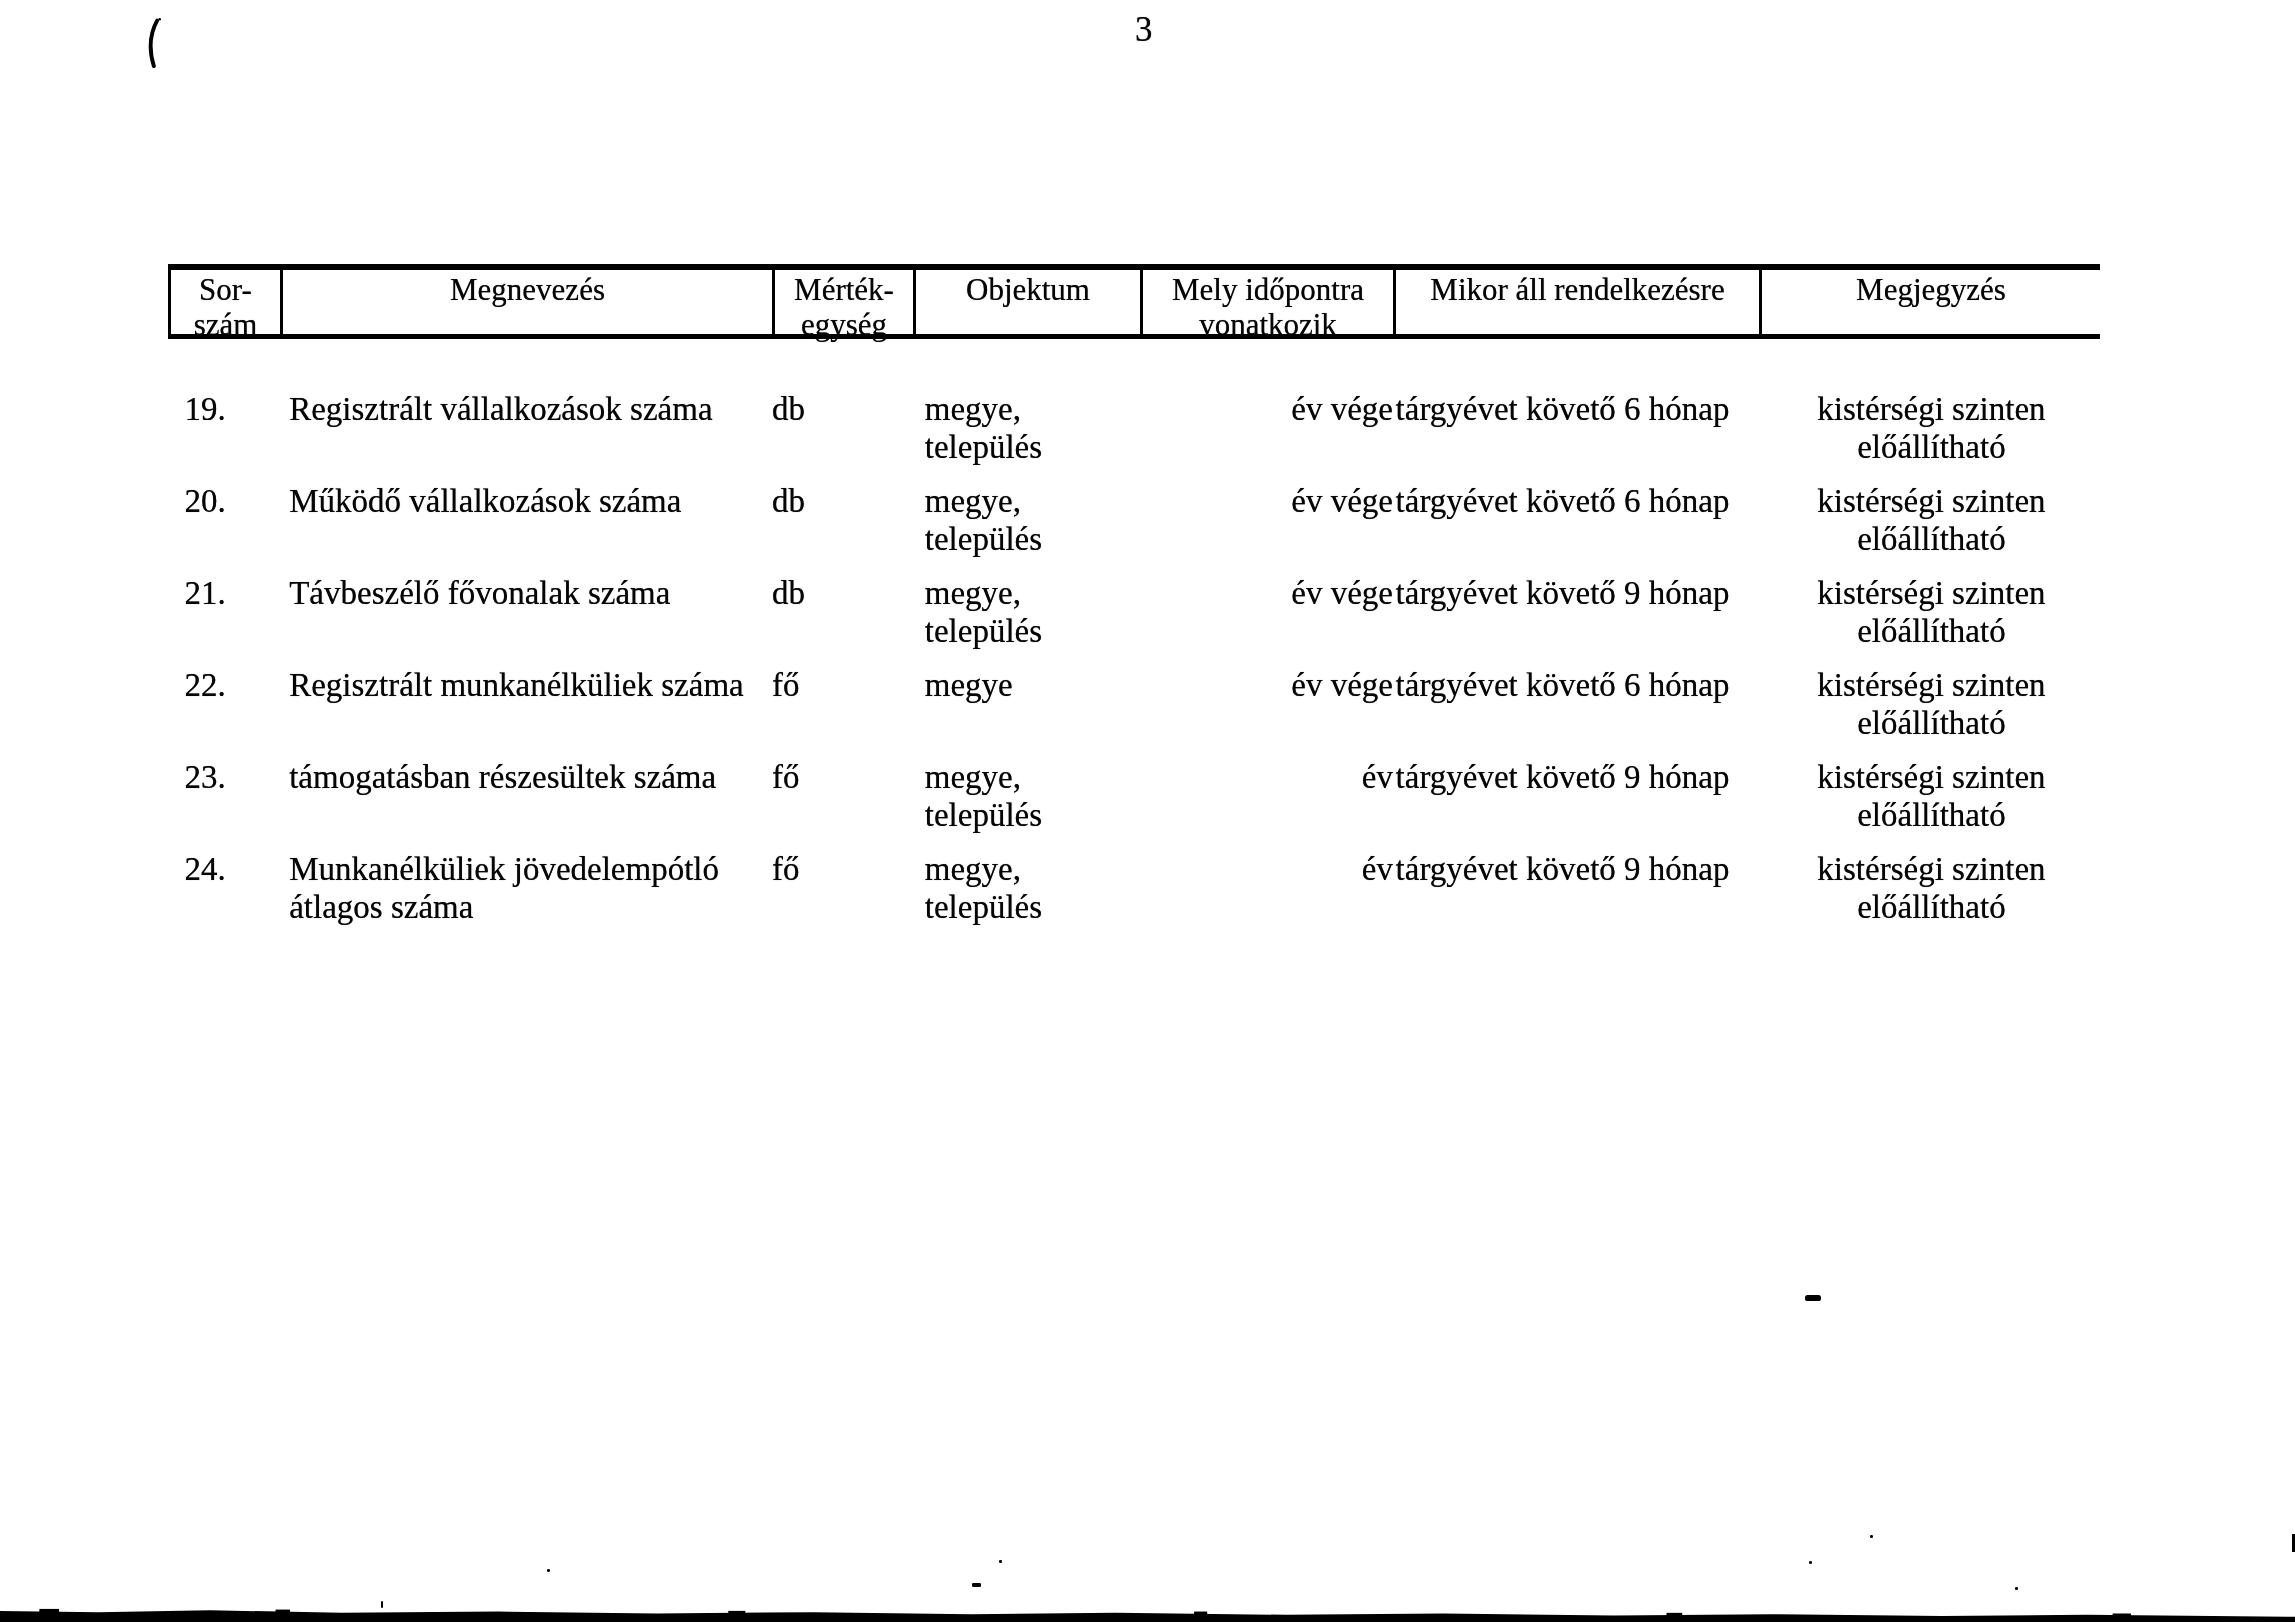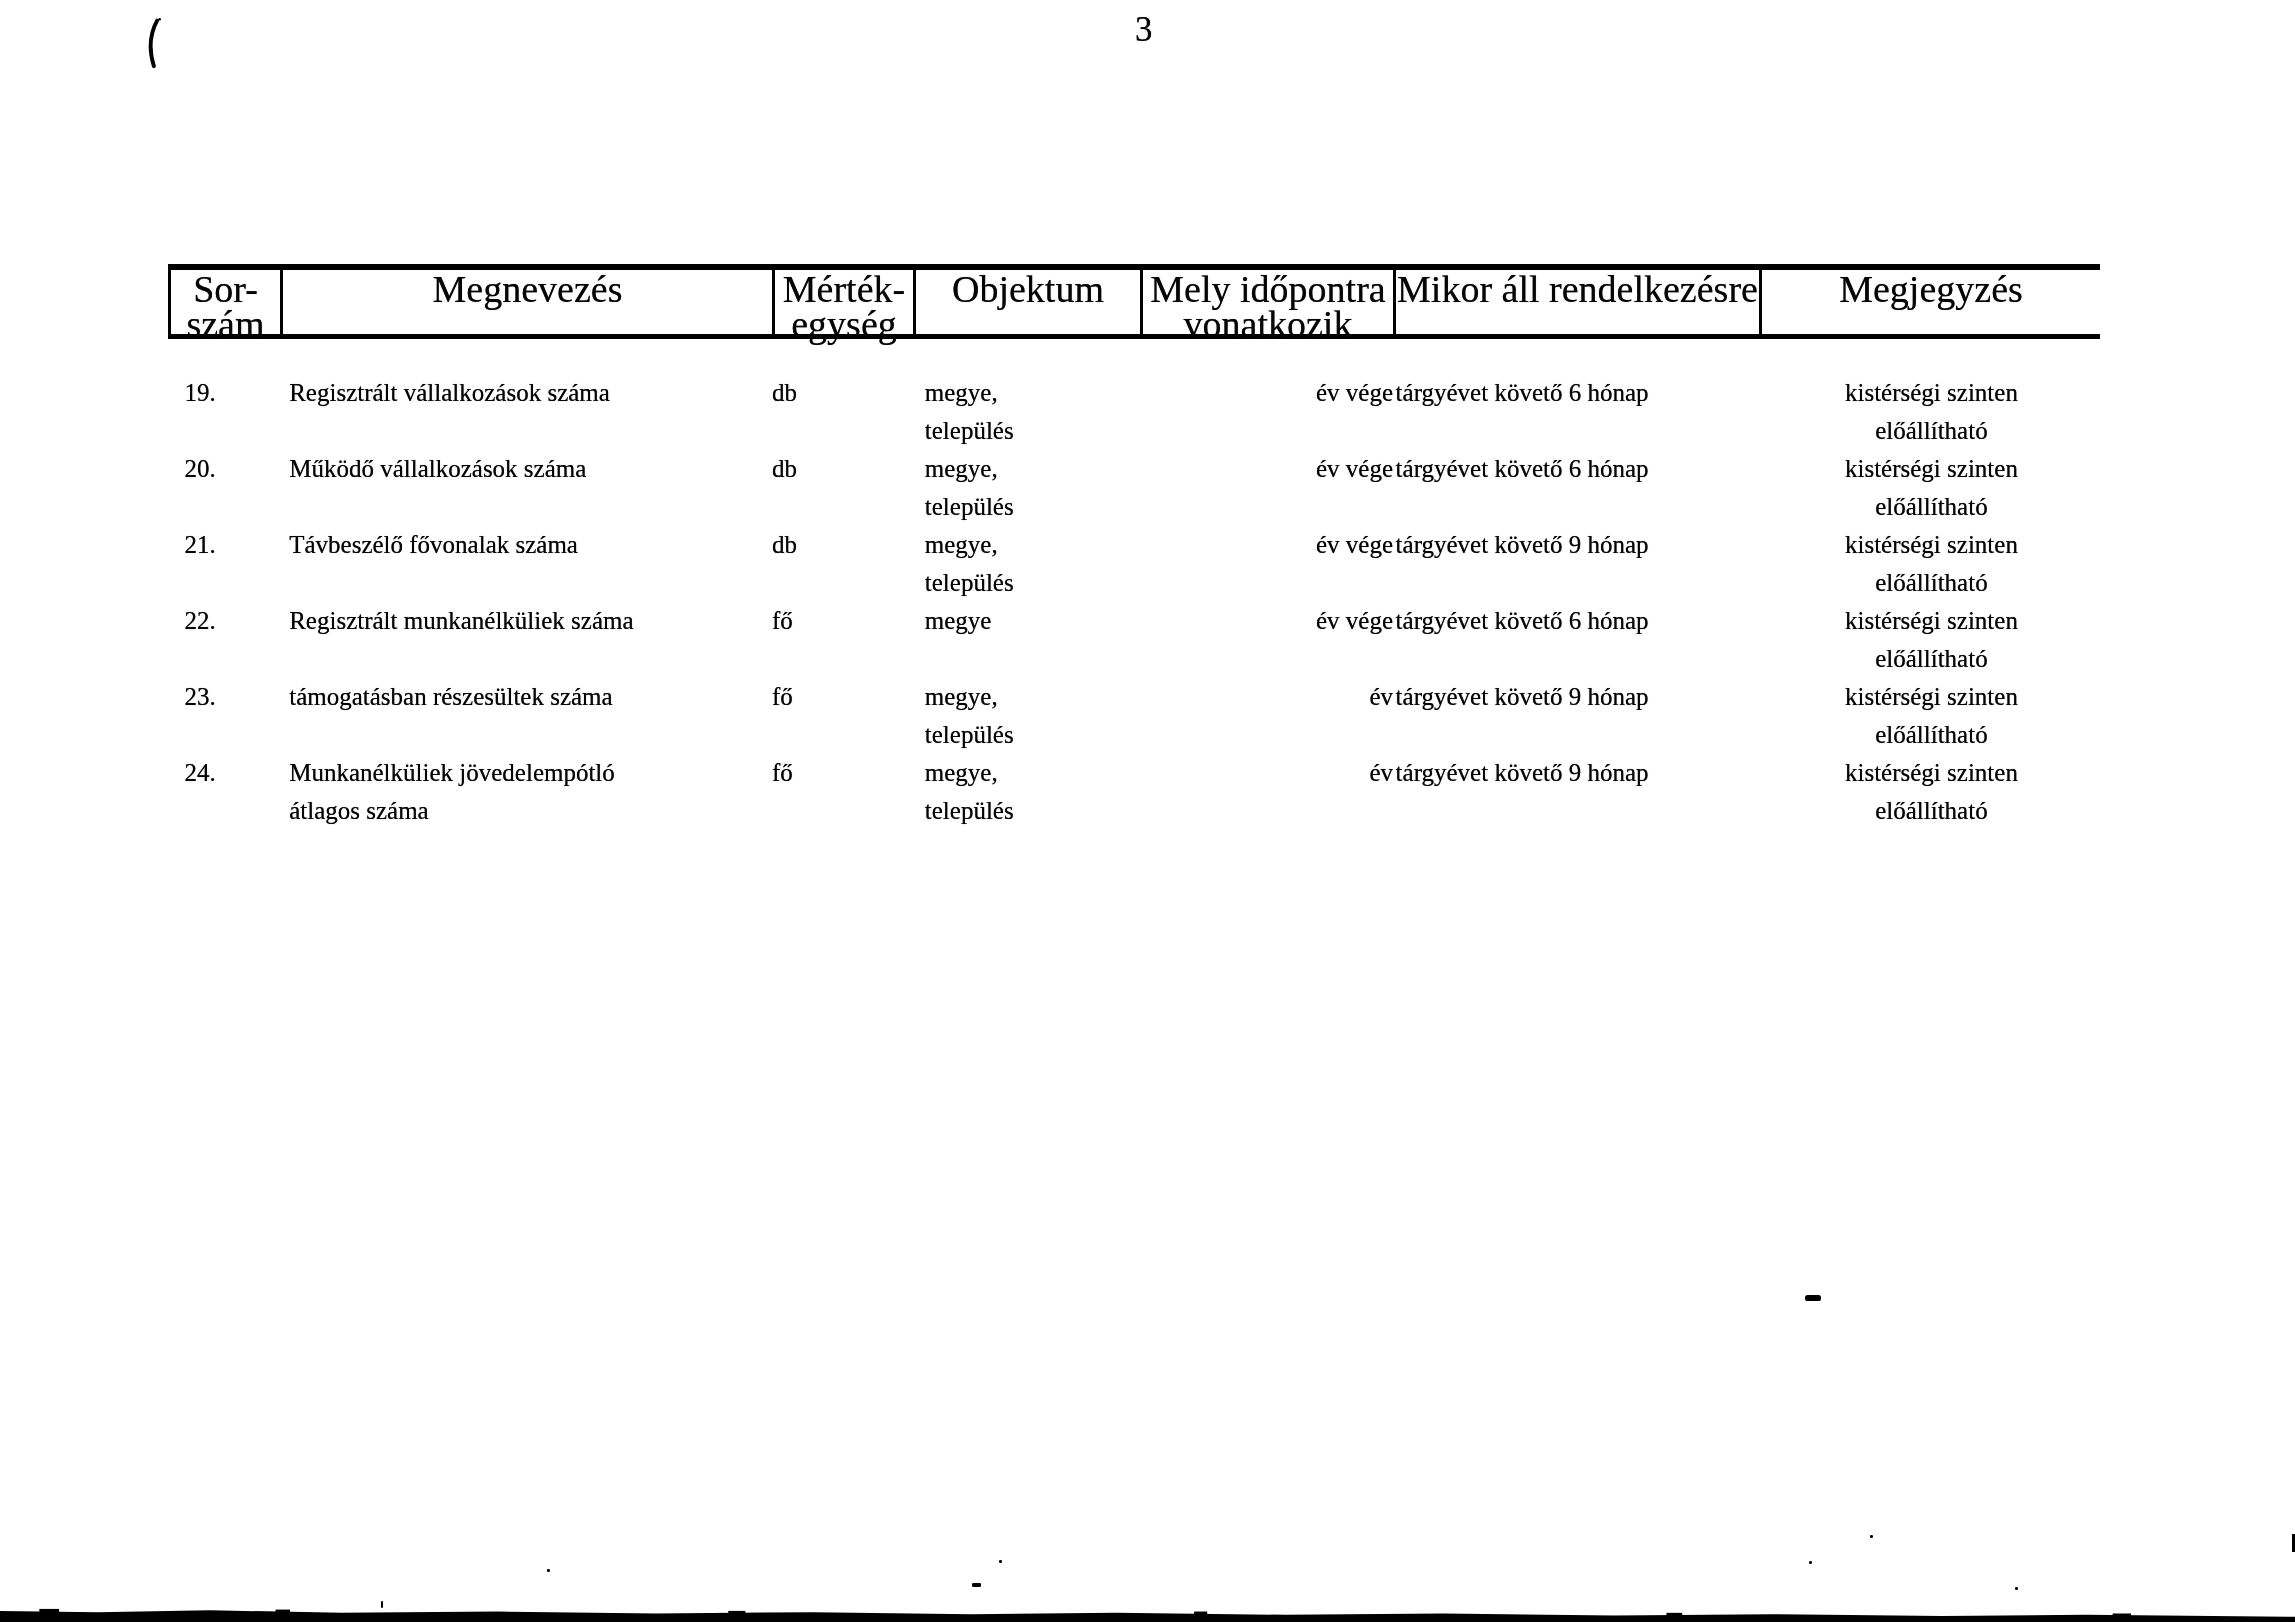--- a/index.html
+++ b/index.html
@@ -28,29 +28,30 @@
     grid-template-columns:var(--cols);
     border-top:6.6px solid #000;
     border-bottom:5.9px solid #000;
   }
   .th{
     border-left:3.3px solid #000;
     box-sizing:border-box;
     height:64px;
     padding-top:2px;
     text-align:center;
-    font-size:38px;line-height:35px;
+    font-size:31px;line-height:35px;
     white-space:nowrap;
   }
   .table-body{margin-top:35px;}
   .tr{display:grid;grid-template-columns:var(--cols);}
   .td{
     box-sizing:border-box;
-    font-size:25px;line-height:38px;
+    font-size:33px;line-height:38px;
     white-space:nowrap;
+    margin-top:16px;
   }
   .td-num  {padding-left:16.4px;}
   .td-name {padding-left:9.2px;font-family:Liberation Serif, serif;}
   .td-unit {text-align:left;}
   .td-obj  {padding-left:11.8px;}
   .td-time {text-align:right;}
   .td-avail{padding-left:2.6px;}
   .td-note {padding-left:3.9px;text-align:center;}
 
   

